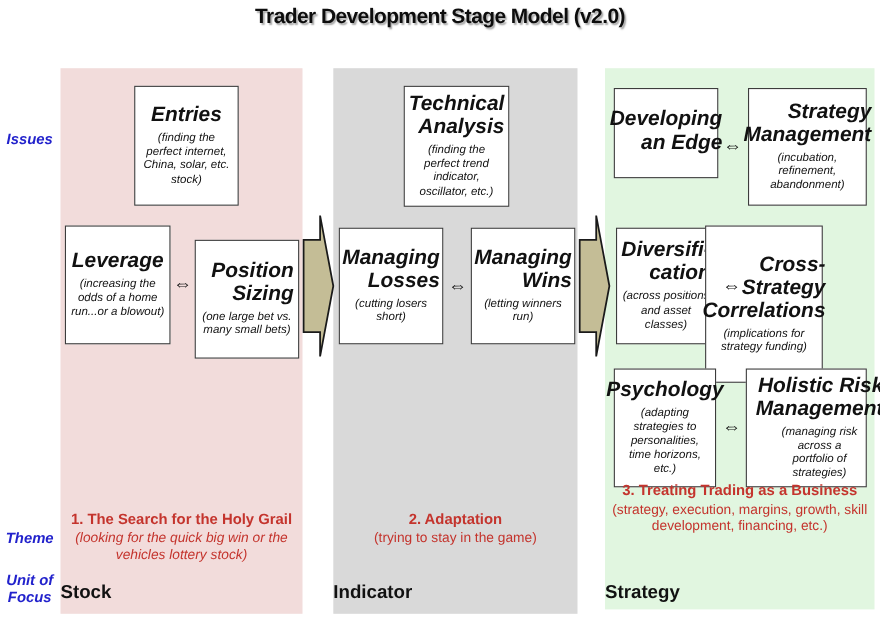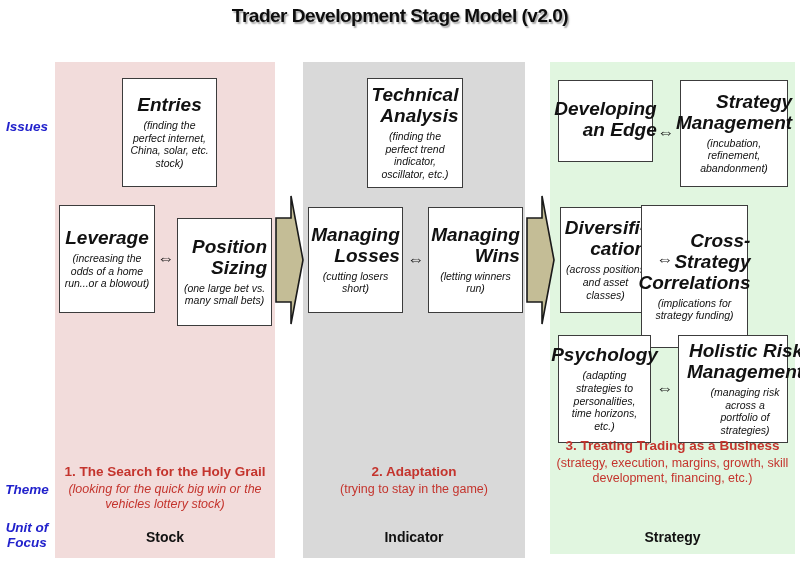--- a/index.html
+++ b/index.html
@@ -25,21 +25,21 @@
   .sbox .s{font-style:italic;font-weight:400;font-size:10.5px;line-height:1.22;color:#111;}
   
   .pair{position:absolute;transform:translate(-50%,-50%);font-size:17px;font-weight:700;color:#111;}
   
   #arrows{position:absolute;left:0;top:0;width:800px;height:572px;pointer-events:none;}
   
   .theme{position:absolute;text-align:center;color:#c4342d;}
   .theme .h{font-weight:700;font-size:13.5px;line-height:1.3;}
   .theme .p{font-size:12.5px;line-height:1.22;margin-top:1px;}
   .theme .p.it{font-style:italic;}
-  .unit{position:absolute;text-align:center;font-weight:700;font-size:14px;color:#111;}
+  .unit{position:absolute;text-align:left;font-weight:700;font-size:17px;color:#111;}
   
   #b-entries {left:122px;top:78px;width:95px;height:109px;}
   #b-leverage{left:59px;top:205px;width:96px;height:108px;}
   #b-possize {left:177px;top:218px;width:95px;height:108px;}
   #pair1{left:166px;top:259px;}
   
   #b-tech   {left:367px;top:78px;width:96px;height:110px;}
   #b-mlosses{left:308px;top:207px;width:95px;height:106px;}
   #b-mwins  {left:428px;top:207px;width:95px;height:106px;}
   #pair2{left:416px;top:260px;}

